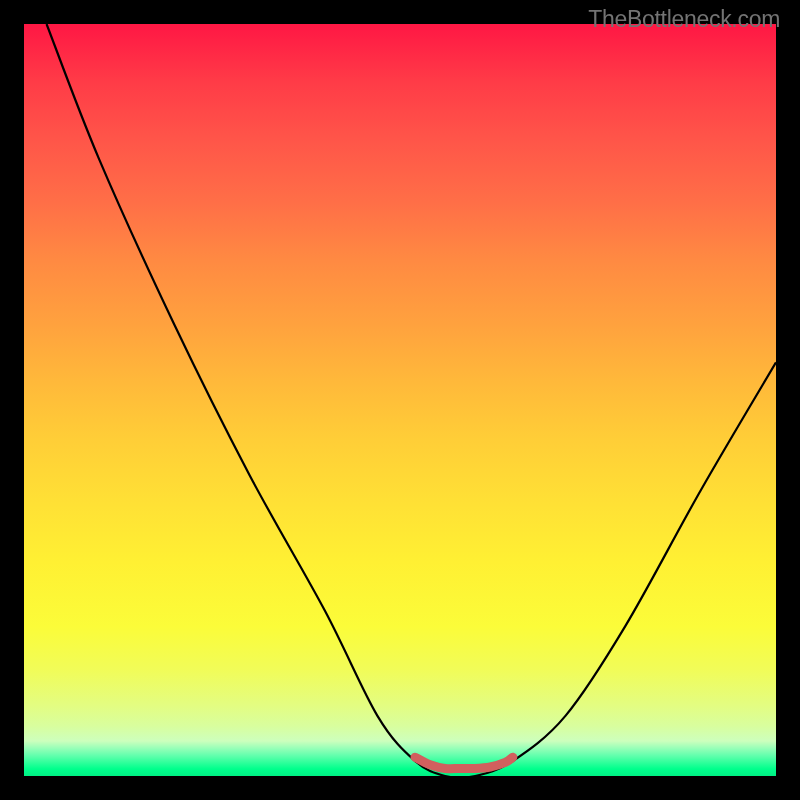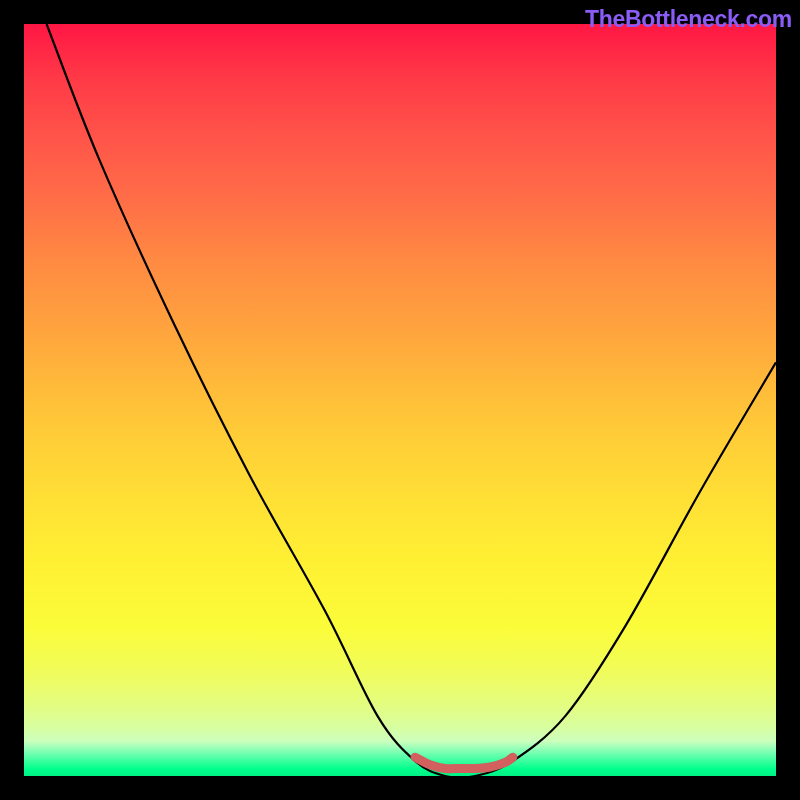--- a/index.html
+++ b/index.html
@@ -7,24 +7,24 @@
     padding: 0;
     width: 800px;
     height: 800px;
     background: #000;
     position: relative;
     font-family: Arial, sans-serif;
   }
   .watermark {
     position: absolute;
     top: 6px;
-    right: 8px;
-    color: #8b5cf6;
+    right: 20px;
+    color: #737373;
     font-size: 23px;
-    font-weight: 700;
+    font-weight: 400;
     z-index: 10;
     letter-spacing: -0.3px;
   }
   .plot-area {
     position: absolute;
     left: 24px;
     top: 24px;
     width: 752px;
     height: 752px;
   }

